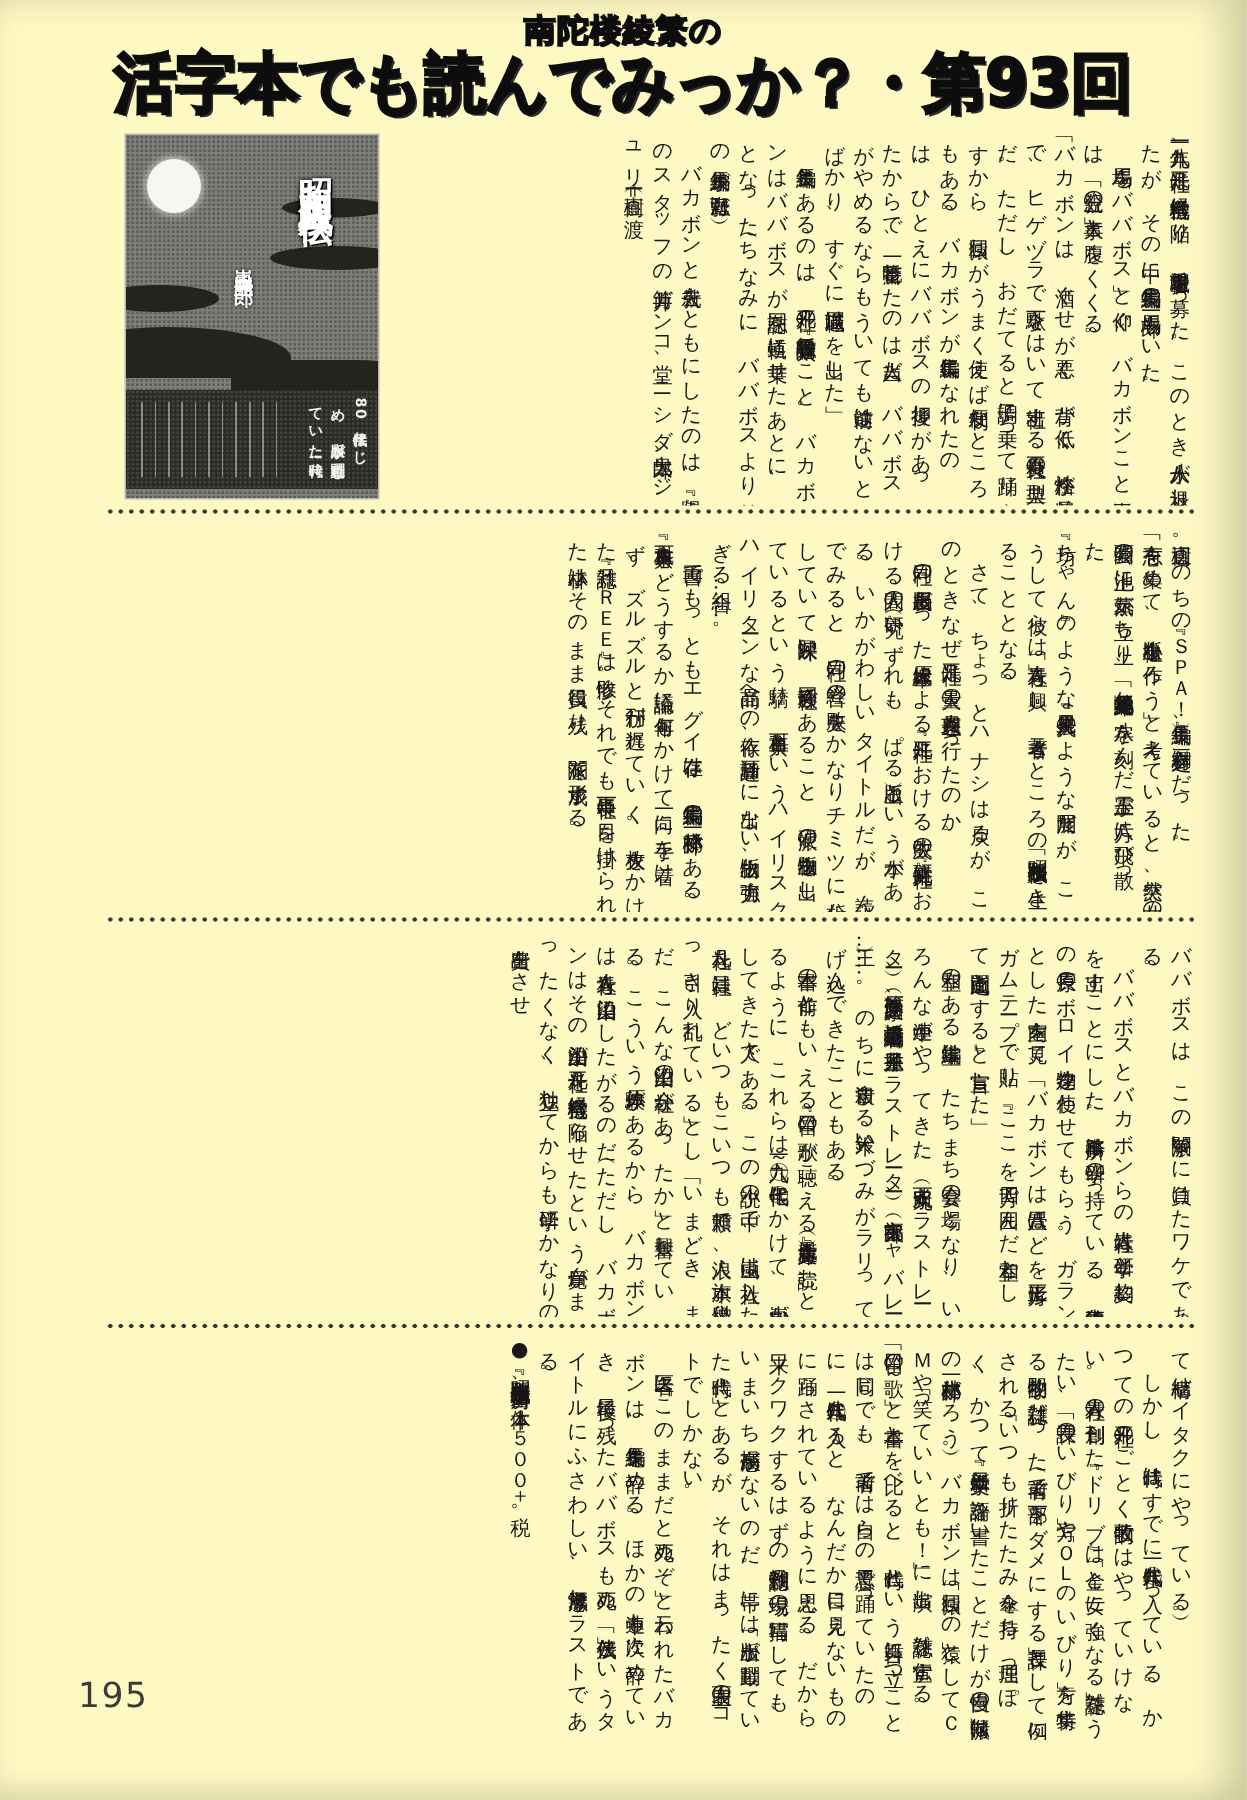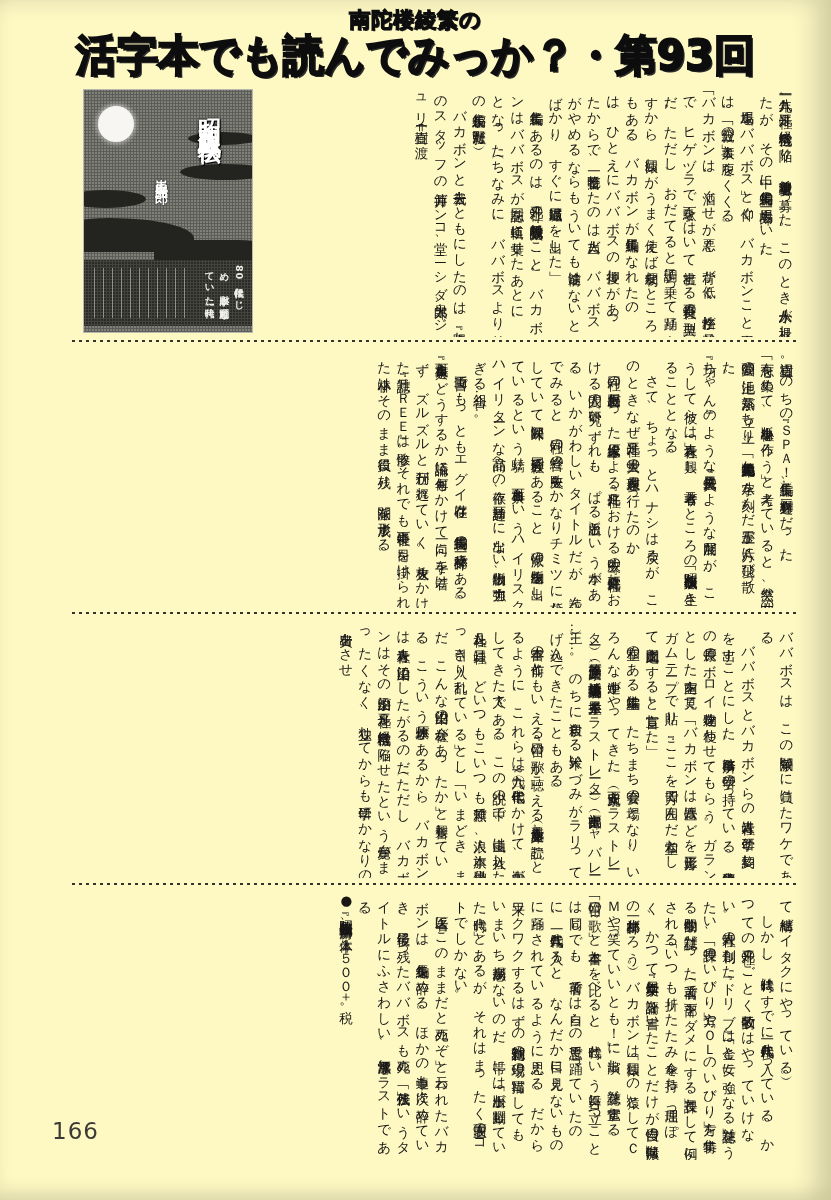--- a/index.html
+++ b/index.html
@@ -152,15 +152,15 @@
     </div>
   <div class="dots" style="top:882px;"></div>
   <div class="band band4">
       <p>て結構ゼイタクにやっている）。</p>
       <p>　しかし、時代はすでに一九八〇年代に入っている。かつての平凡社のごとく牧歌的ではやっていけない。青人社の創刊した『ドリブ』は「金と女に強くなる雑誌」をうたい、「課長のいびり方」や「ＯＬのいびり方」を特集する即物的な雑誌だった（前者で「部下をダメにする課長」として例に出される「いつも折りたたみ傘を持ち、理屈っぽく、かつて『新日本文学』に評論を書いたことだけが自慢の転向派」は前出の小林祥一郎だろう）。バカボンは「猿回しの猿」としてＣＭや「笑っていいとも！」に出演し、雑誌を宣伝する。</p>
       <p>「口笛の歌～」と本書とを比べると、時代という舞台に立つことは同じでも、前者では自らの意思で踊っていたのに、一九八〇年代に入ると、なんだか目に見えないものに踊らされているように思える。だから、本来ワクワクするはずの雑誌創刊の現場の描写にしても、いまいち高揚感がないのだ。帯には「出版が躍動していた時代！」とあるが、それはまったく表面上のコトでしかない。</p>
       <p>　医者に「このままだと死ぬぞ」と云われたバカボンは、編集長を辞める。ほかの連中も次々に辞めていき、最後に残ったババボスも死ぬ。「残侠伝」というタイトルにふさわしい、無常感漂うラストである。</p>
       <p>●『昭和出版残侠伝』筑摩書房、本体１５００＋税。</p>
     </div>
 
-  <div class="page-num">166</div>
+  <div class="page-num">195</div>
 
 </div>
 
 </body></html>

